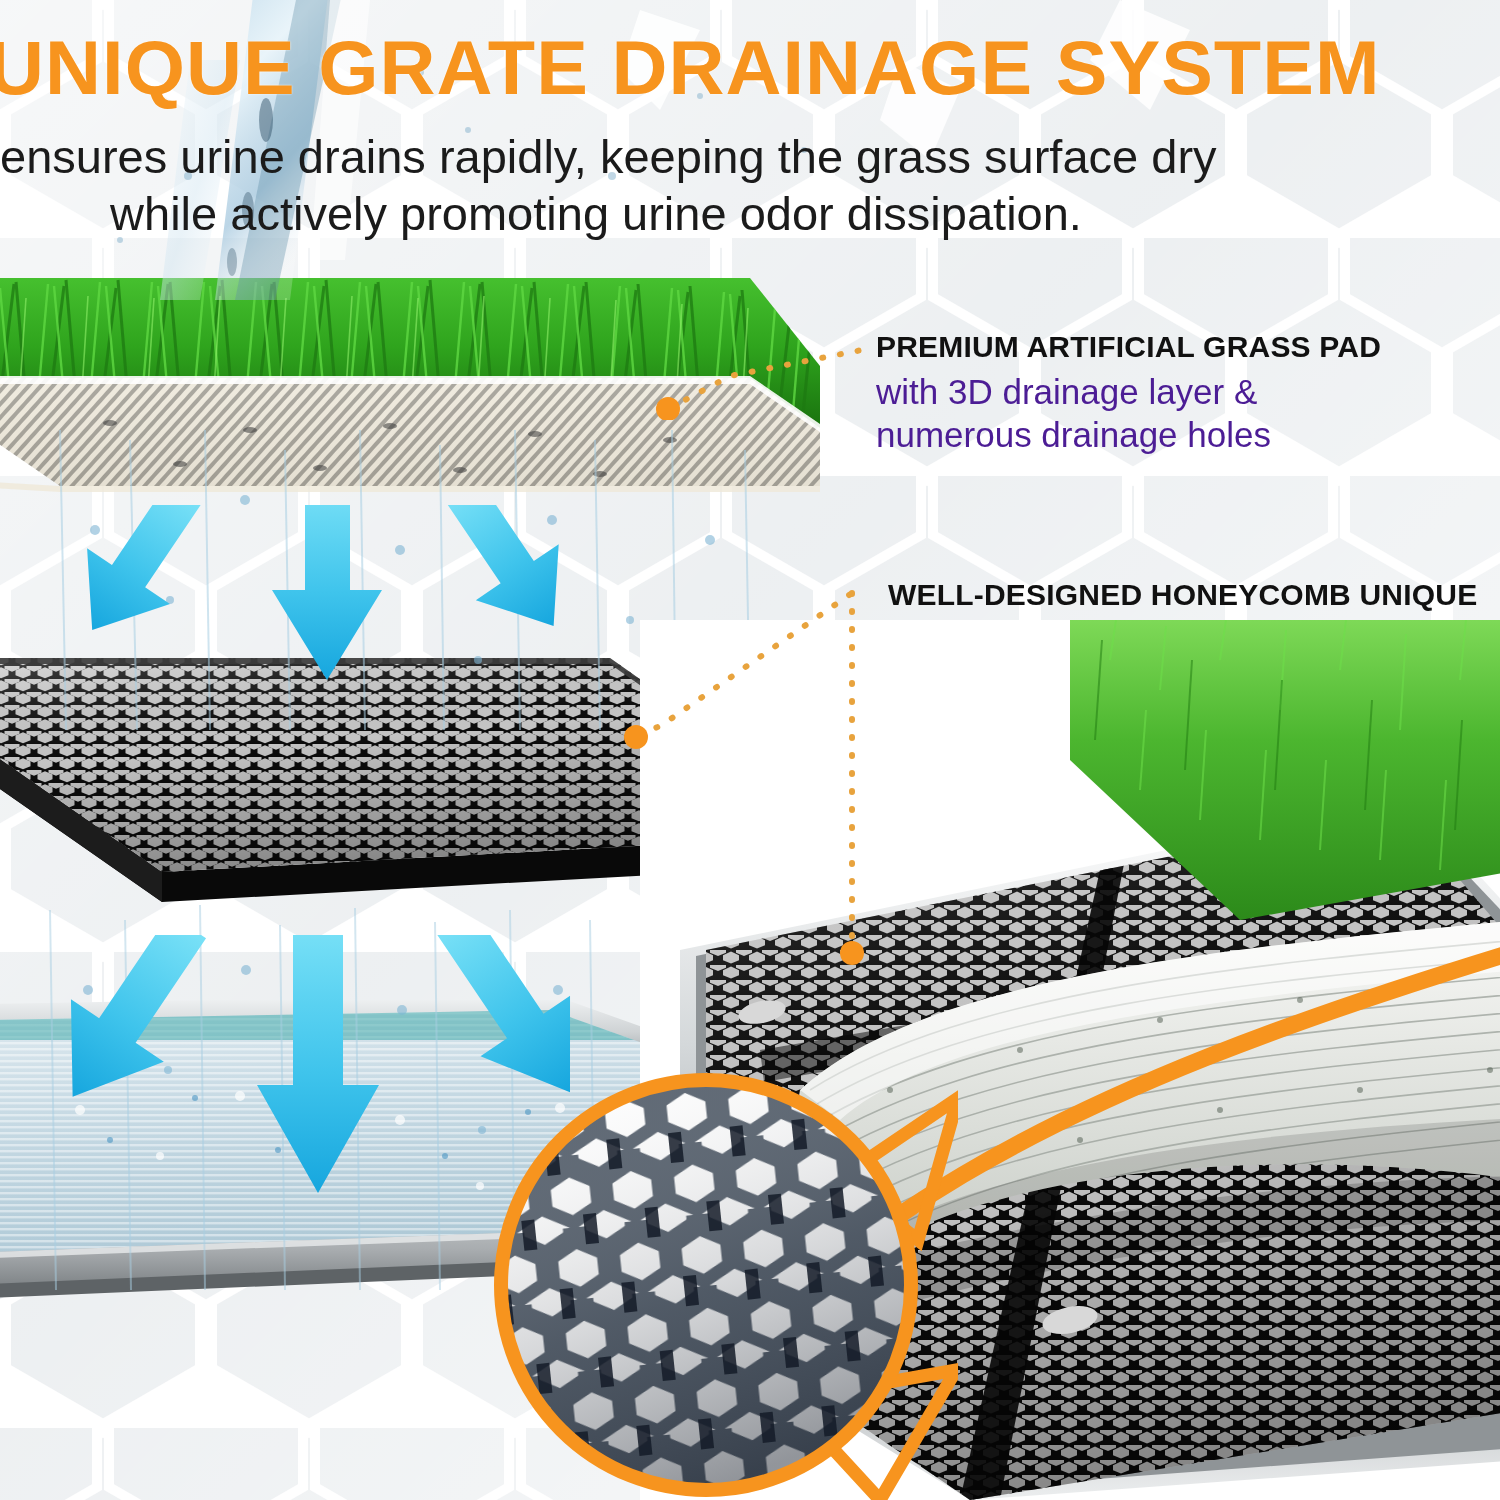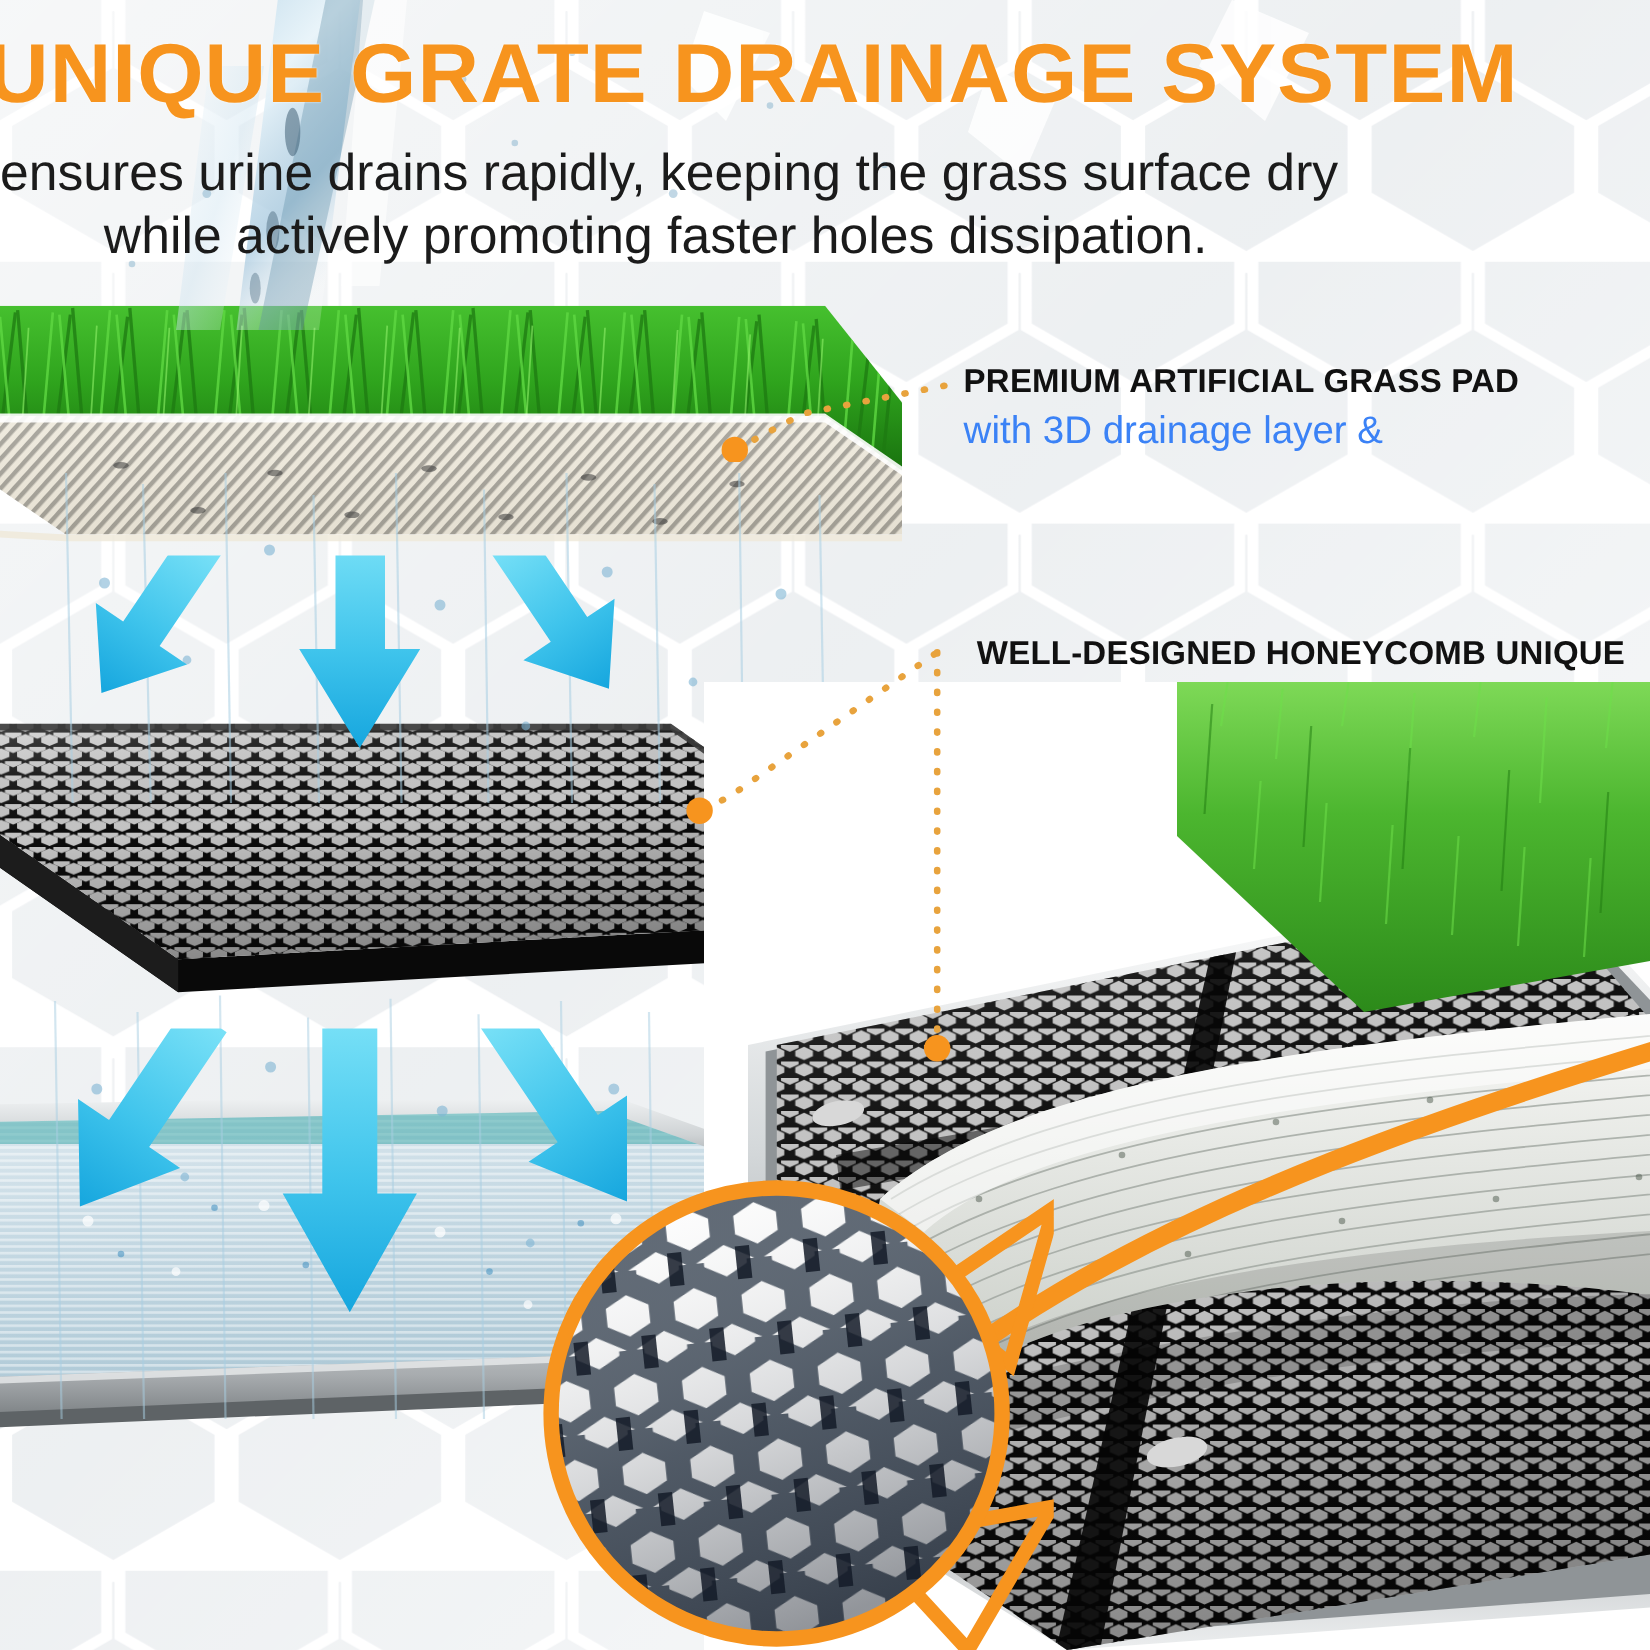--- a/index.html
+++ b/index.html
@@ -34,21 +34,21 @@
     font-size:47px;line-height:1.22;color:#1b1b1b;font-weight:400;
   }
   .subtitle div{white-space:nowrap;}
 
   
   .callout{position:absolute;z-index:35;}
   .callout .ch{
     font-weight:bold;font-size:30px;color:#111;letter-spacing:.2px;white-space:nowrap;
   }
   .callout .cb{
-    font-size:35px;line-height:1.22;color:#3b82f6;margin-top:7px;
+    font-size:35px;line-height:1.22;color:#4c1d95;margin-top:7px;
   }
   .callout .cb div{white-space:nowrap;}
 
   #callout-grass{left:876px;top:330px;}
   #callout-grate{left:888px;top:578px;}
   #callout-grate .cb{margin-top:10px;}
 
   
   .layer{position:absolute;}
 
@@ -140,21 +140,21 @@
         <polygon points="1120,0 1190,30 1150,110 1090,60"></polygon>
       </g>
     </g>
   </svg>
 
   <div class="title-wrap">
     <div class="title">UNIQUE GRATE DRAINAGE SYSTEM</div>
   </div>
   <div class="subtitle">
     <div>ensures urine drains rapidly, keeping the grass surface dry</div>
-    <div>while actively promoting faster holes dissipation.</div>
+    <div>while actively promoting urine odor dissipation.</div>
   </div>
 
   <svg class="splash" style="left:0;top:430px;width:900px;height:960px;z-index:8;" viewBox="0 0 900 960">
     <g stroke="#a9cfe3" stroke-width="2" opacity="0.55" fill="none">
       <path d="M60 0 L66 300"></path>
         <path d="M130 10 L137 300"></path>
         <path d="M205 0 L210 300"></path>
       <path d="M285 20 L290 300"></path>
         <path d="M360 0 L365 300"></path>
         <path d="M440 15 L444 300"></path>
@@ -454,20 +454,21 @@
     <path d="M40 170 L62 160 L252 28" stroke="#E8A33D" stroke-width="6" stroke-linecap="round" stroke-dasharray="1 17" fill="none"></path>
     <path d="M252 28 L252 385" stroke="#E8A33D" stroke-width="6" stroke-linecap="round" stroke-dasharray="1 17" fill="none"></path>
     <circle cx="36" cy="172" r="12" fill="#F7941E"></circle>
     <circle cx="252" cy="388" r="12" fill="#F7941E"></circle>
   </svg>
 
   <div class="callout" id="callout-grass">
     <div class="ch">PREMIUM ARTIFICIAL GRASS PAD</div>
     <div class="cb">
       <div>with 3D drainage layer &amp;</div>
+      <div>numerous drainage holes</div>
     </div>
   </div>
 
   <svg id="product-photo" viewBox="0 0 880 880">
     <defs>
       <pattern id="photoGrate" width="26" height="15" patternUnits="userSpaceOnUse">
         <rect width="26" height="15" fill="#0a0a0a"></rect>
         <polygon points="13,1.6 21,5.2 21,10.2 13,13.6 5,10.2 5,5.2" fill="#cfcfcf"></polygon>
         <polygon points="0,-5.9 8,-2.3 8,2.7 0,6.1 -8,2.7 -8,-2.3" fill="#cfcfcf"></polygon>
         <polygon points="26,-5.9 34,-2.3 34,2.7 26,6.1 18,2.7 18,-2.3" fill="#cfcfcf"></polygon>

